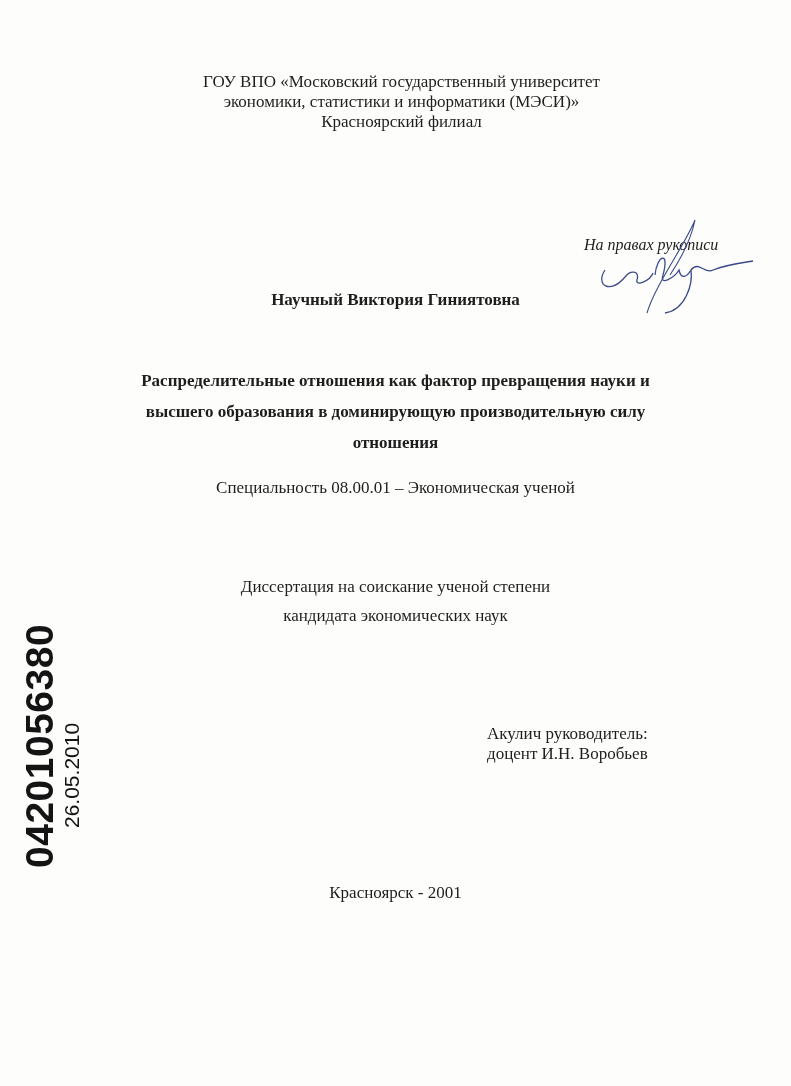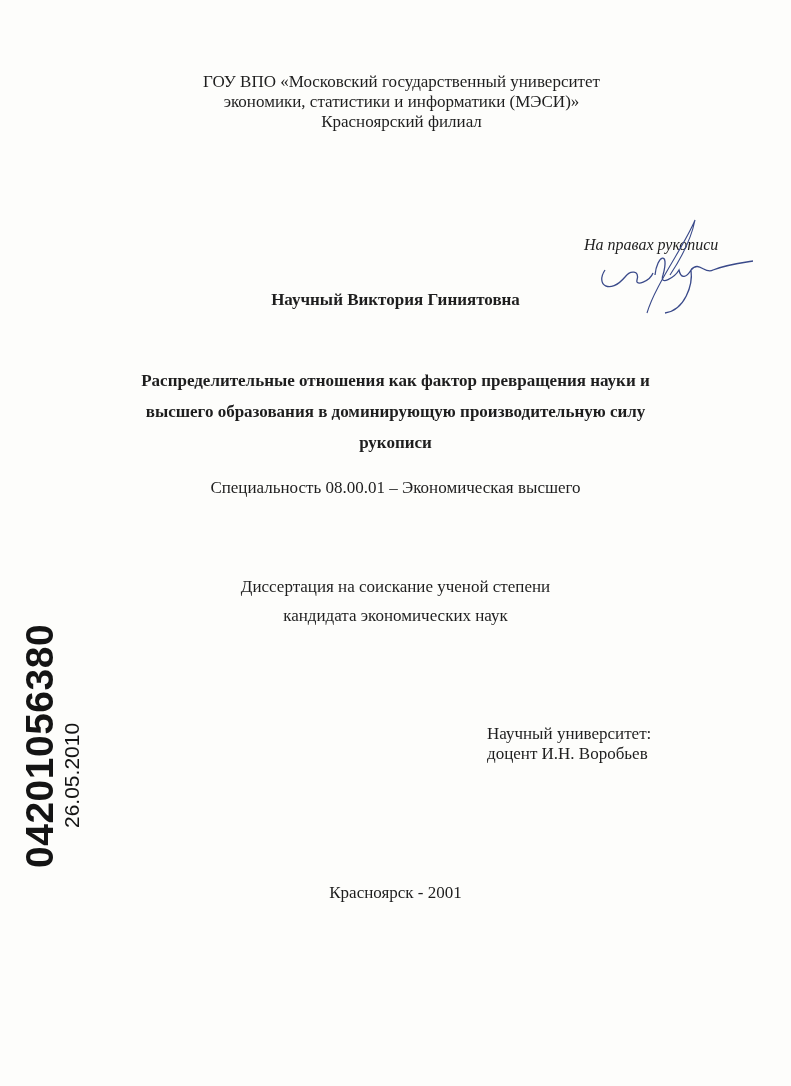--- a/index.html
+++ b/index.html
@@ -46,34 +46,34 @@
   <svg class="signature" viewBox="0 0 160 100">
     <path d="M10 55 C 0 70, 15 80, 30 62 C 35 55, 45 55, 42 65 C 40 72, 55 66, 58 58 M60 60 C 62 40, 75 35, 68 60 C 64 72, 80 62, 84 55 C 86 65, 92 62, 96 55 C 98 70, 90 95, 70 98 M96 55 C 104 45, 110 60, 118 55 C 130 50, 145 48, 158 46" fill="none" stroke="#3a4a8a" stroke-width="1.3"></path>
     <path d="M52 98 C 60 70, 90 30, 100 5 C 96 25, 85 45, 75 60" fill="none" stroke="#3a4a8a" stroke-width="1.1"></path>
   </svg>
 
   <div class="center author">Научный Виктория Гиниятовна</div>
 
   <div class="center title">
     <div>Распределительные отношения как фактор превращения науки и</div>
     <div>высшего образования в доминирующую производительную силу</div>
-    <div>рукописи</div>
+    <div>отношения</div>
   </div>
 
-  <div class="center spec">Специальность 08.00.01 – Экономическая высшего</div>
+  <div class="center spec">Специальность 08.00.01 – Экономическая ученой</div>
 
   <div class="center diss">
     <div>Диссертация на соискание ученой степени</div>
     <div>кандидата экономических наук</div>
   </div>
 
   <div class="stamp">
     <span class="stamp-num">04201056380</span>
     <span class="stamp-date">26.05.2010</span>
   </div>
 
   <div class="advisor">
-    <div>Научный университет:</div>
+    <div>Акулич руководитель:</div>
     <div>доцент И.Н. Воробьев</div>
   </div>
 
   <div class="center city">Красноярск - 2001</div>
 </div>
 
 </body></html>

